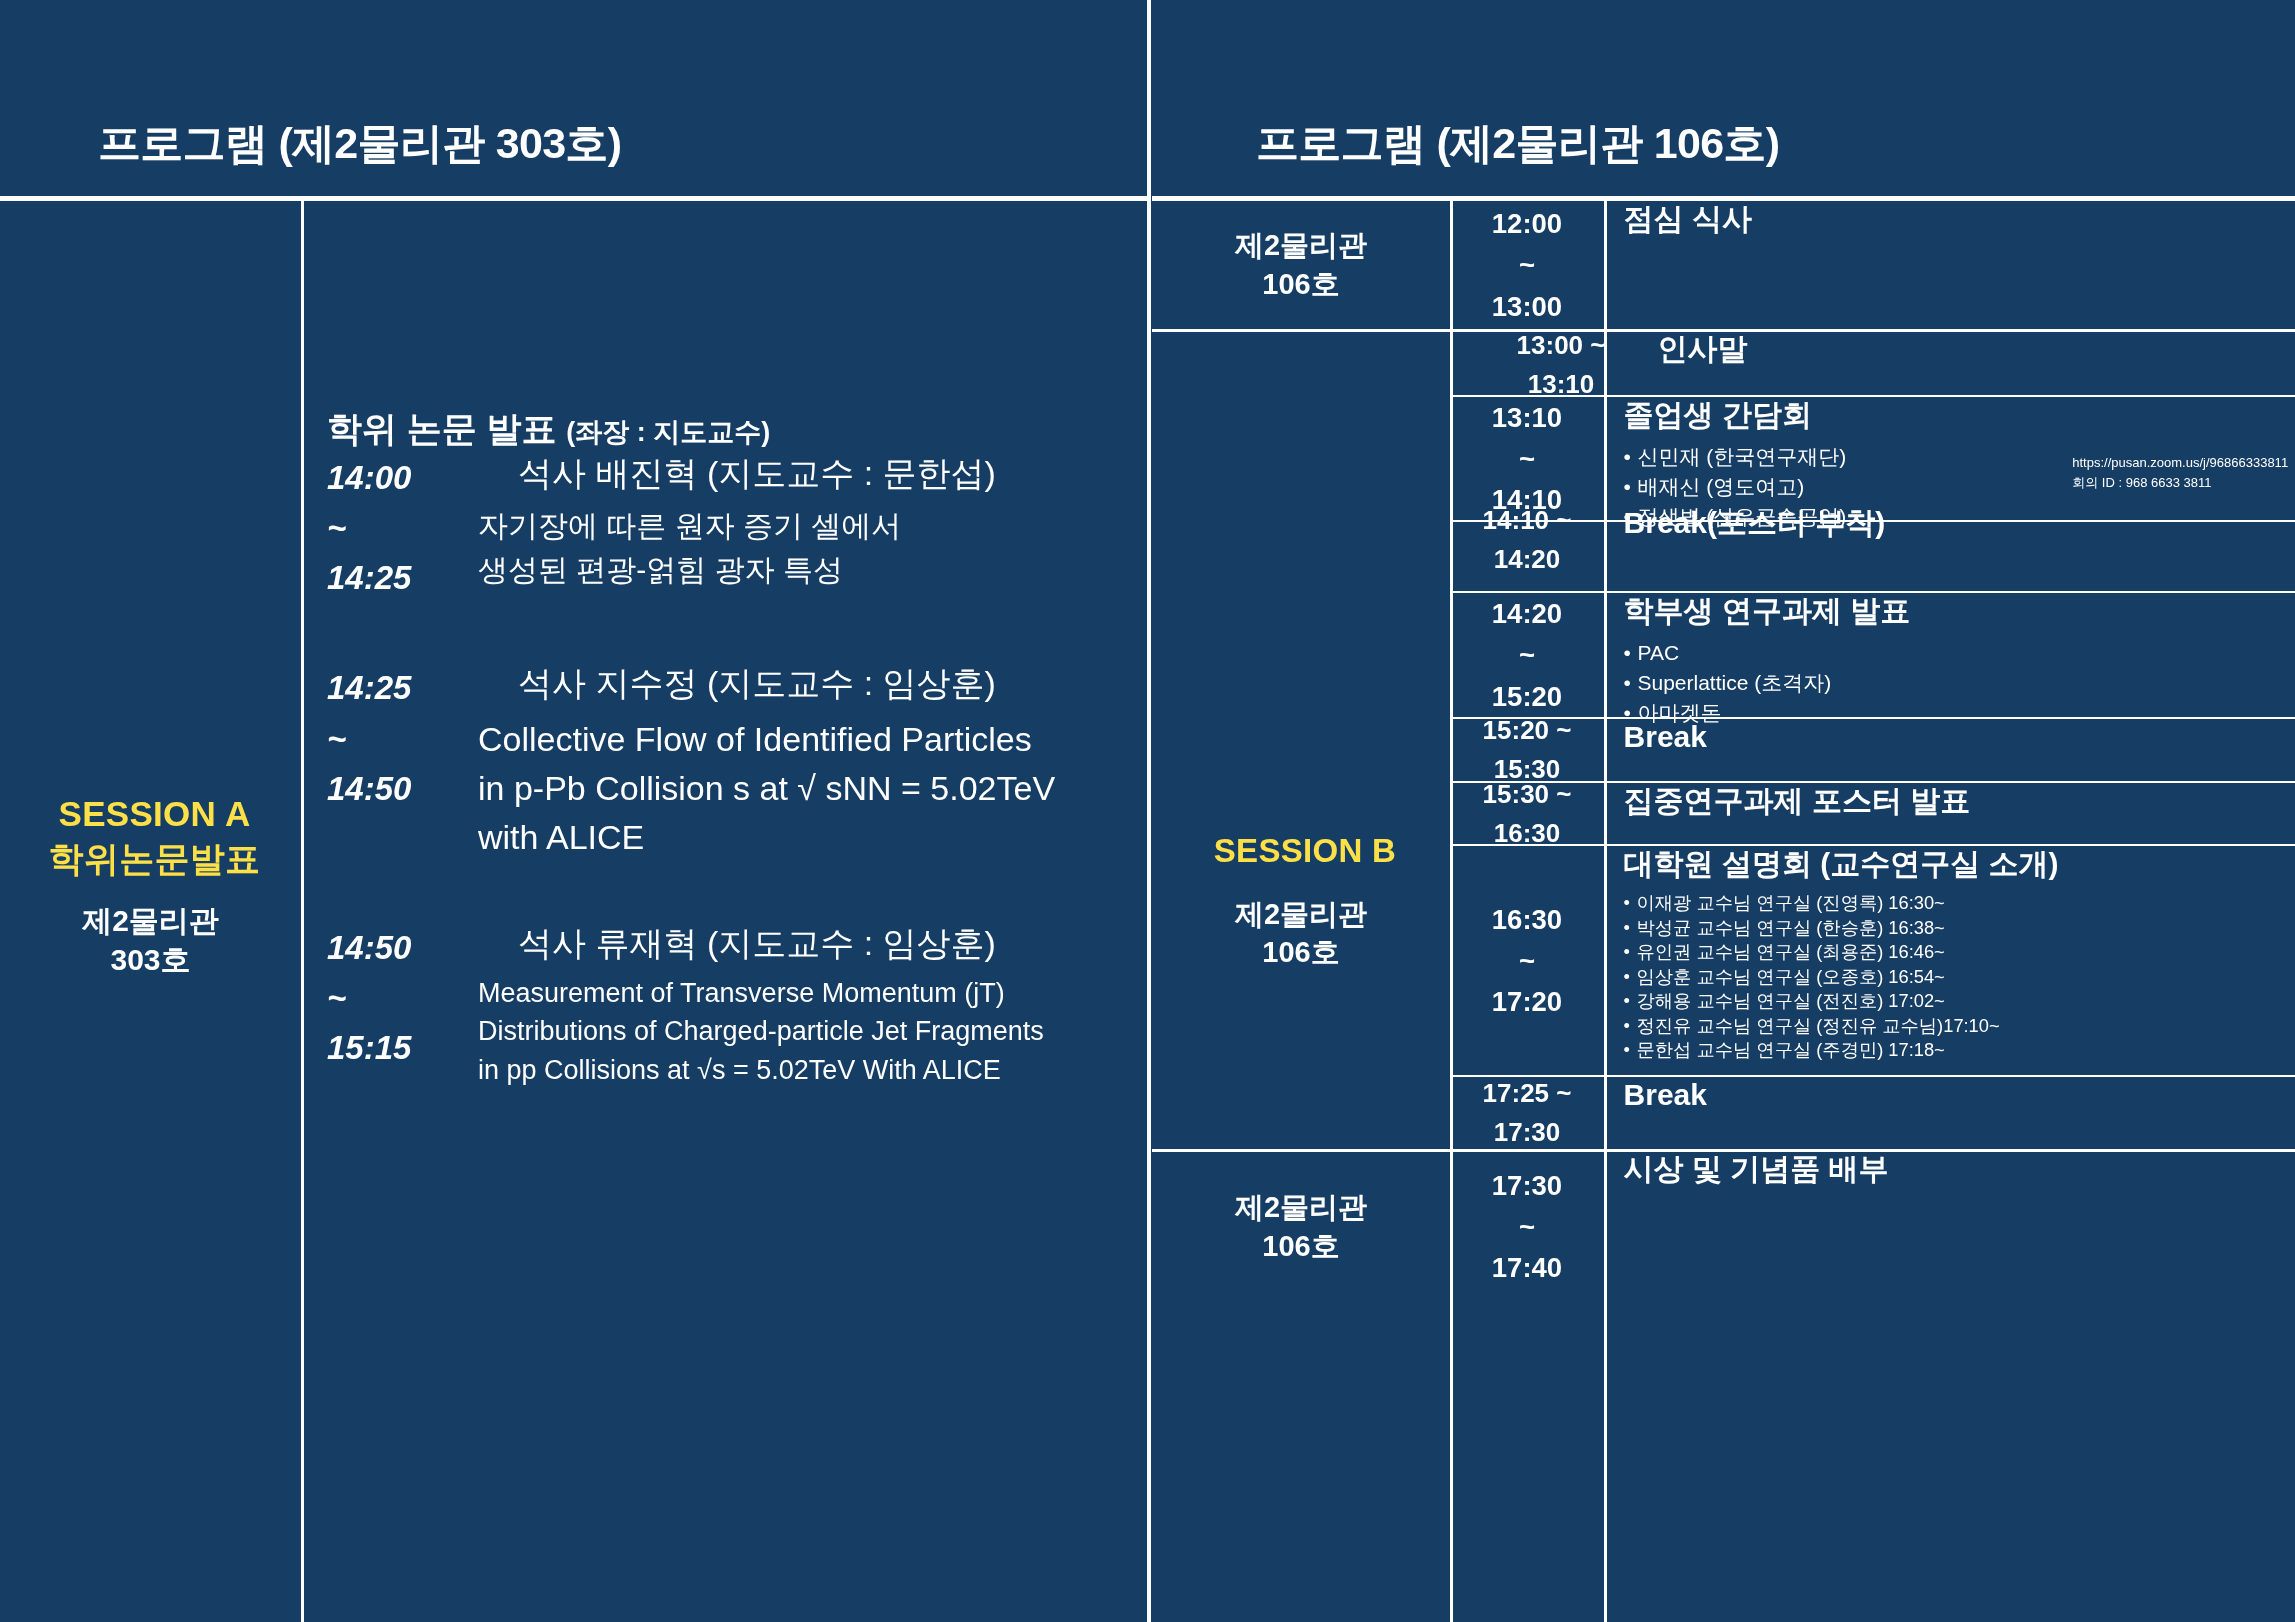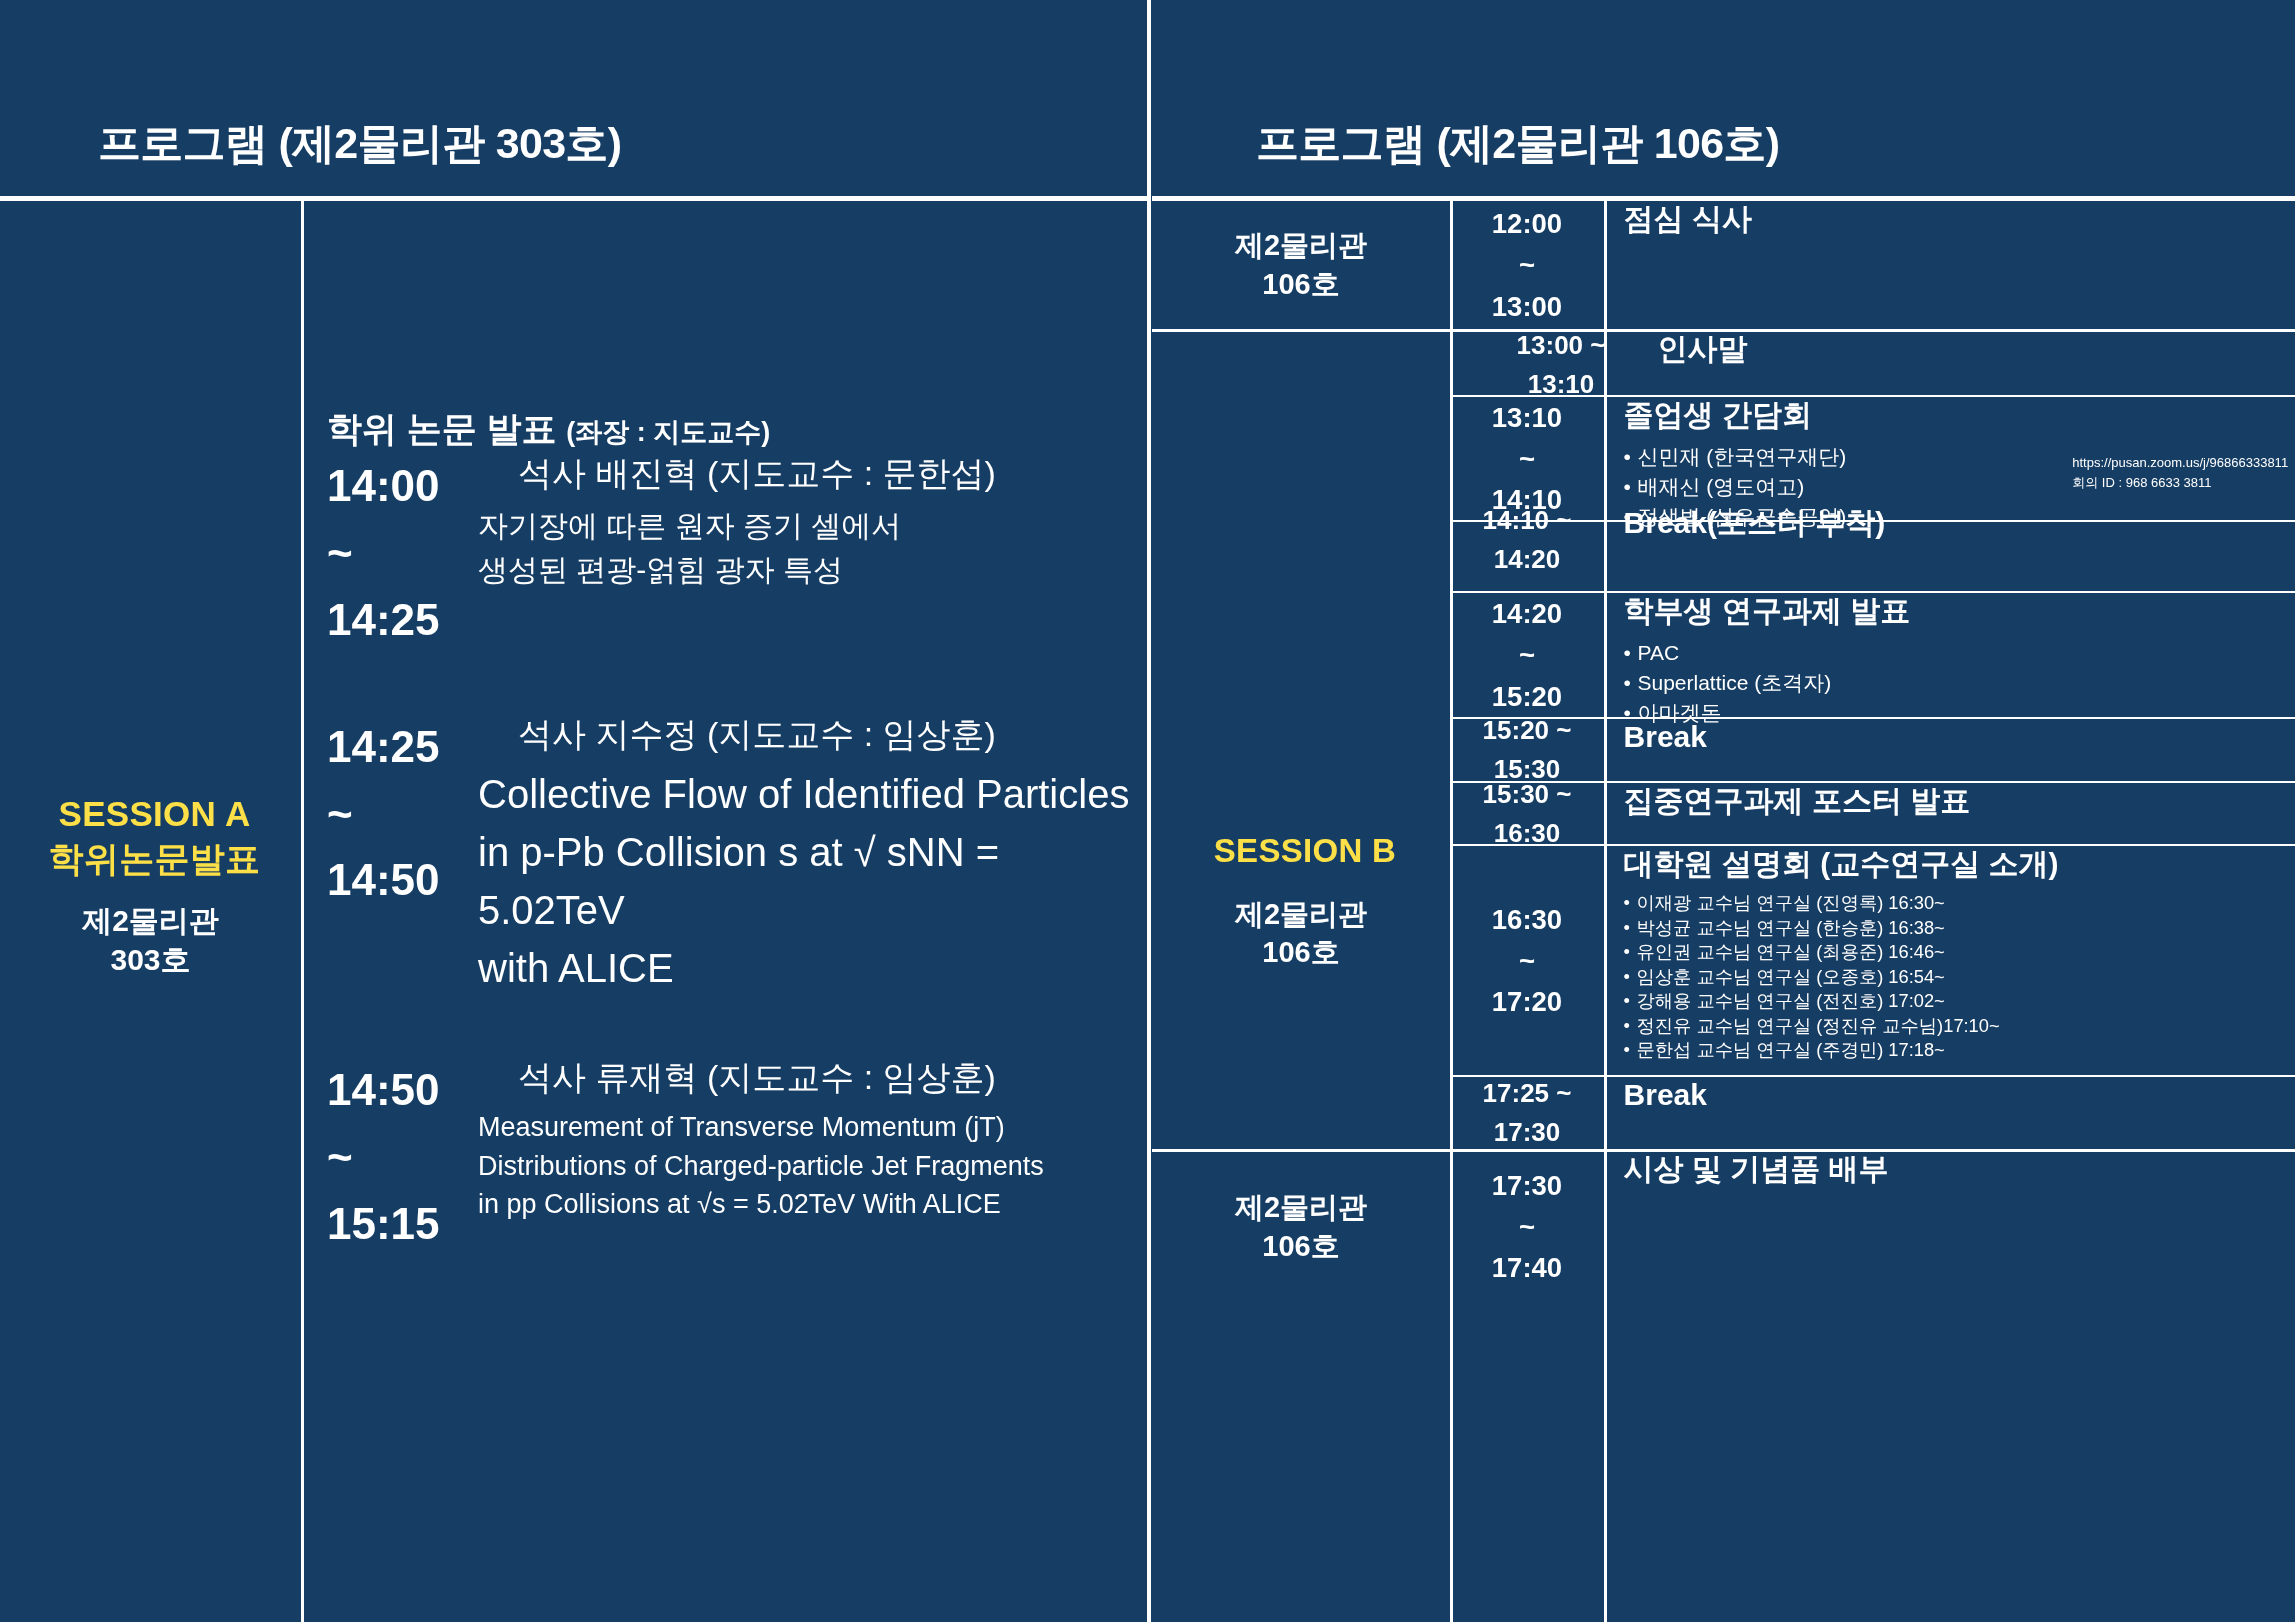--- a/index.html
+++ b/index.html
@@ -44,27 +44,27 @@
   }
   .session-b-block .session-label { font-size: 33px; }
   .session-b-block .session-sub  { font-size: 29px; margin-top: 23.6px; }
 
   .talks { position: absolute; left: 327px; top: 406px; width: 805px; }
   .talk { position: relative; margin-bottom: 60px; }
   .talk-header-row { font-weight: bold; font-size: 35px; }
   .talk-header-row .chair { font-size: 27px; font-weight: bold; }
   .talk-grid { display: flex; }
   .talk-time {
-    width: 151px; flex: 0 0 151px; font-weight: bold; font-size: 44px;
-    line-height: 1.52; white-space: nowrap;
+    width: 151px; flex: 0 0 151px; font-weight: bold; font-size: 33px;
+    line-height: 1.52; white-space: nowrap; font-style: italic;
   }
   .talk-body { flex: 1; }
   .talk-title { font-weight: normal; font-size: 34px; line-height: 1.2; margin-bottom: 10.5px; margin-left: 40px; }
   .talk-sub-ko { font-size: 30px; line-height: 1.45; font-weight: normal; }
-  .talk-sub-en { font-size: 40px; line-height: 1.45; font-weight: normal; }
+  .talk-sub-en { font-size: 34px; line-height: 1.45; font-weight: normal; }
   .talk-sub-en.small { font-size: 27px; line-height: 1.42; }
   .right-hrule { position: absolute; left: 1152px; top: 196px; width: 1144px; height: 4.6px; background: #ffffff; }
 
   .rtable { position: absolute; left: 1152px; top: 201px; width: 1144px; height: 1422px; }
   .rrow { position: absolute; left: 0; width: 1144px; display: flex; align-items: stretch; }
   .rrow .c-room {
     width: 298px; flex: 0 0 298px; display: flex; align-items: center; justify-content: center;
     text-align: center; font-weight: bold; font-size: 29px; line-height: 1.34;
   }
   .rrow .c-time {

